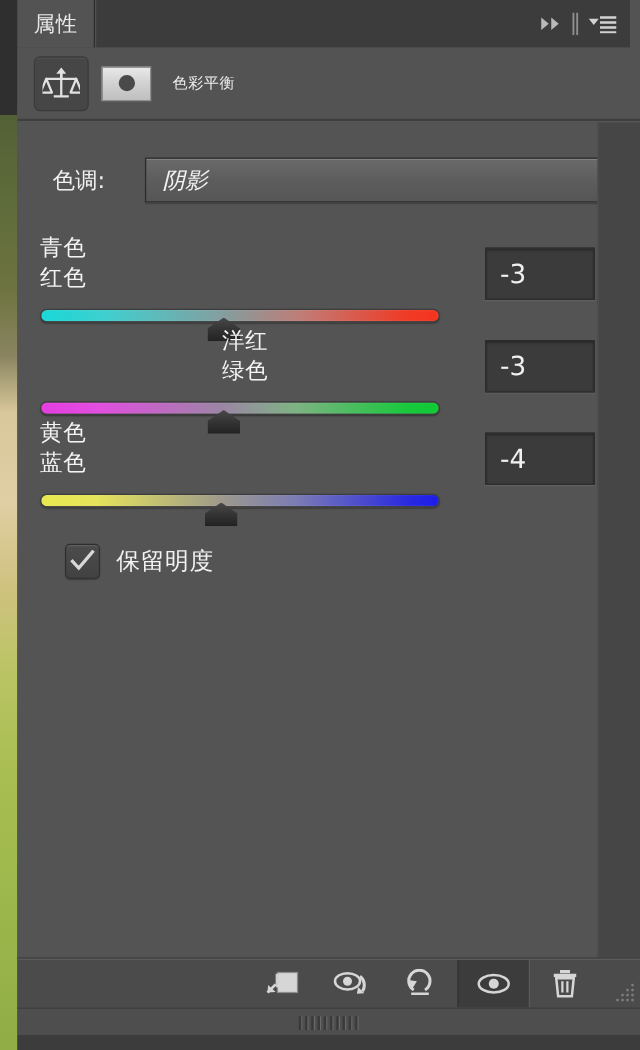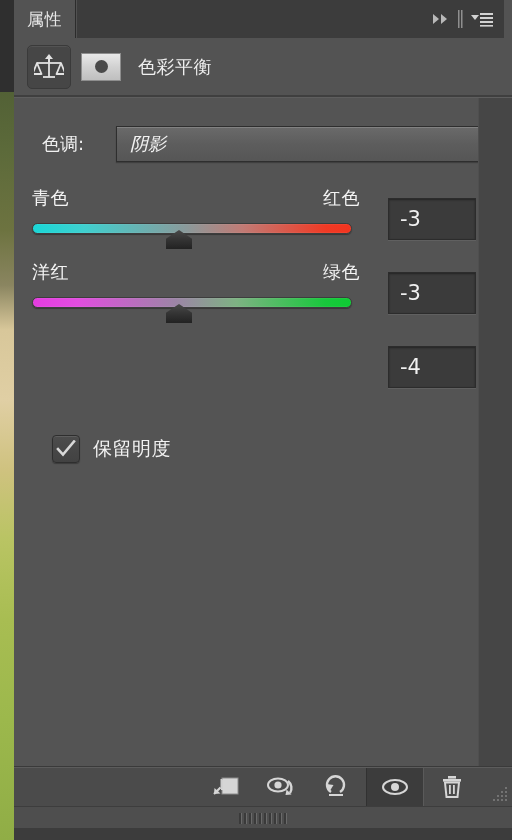--- a/index.html
+++ b/index.html
@@ -143,21 +143,21 @@
     cursor: default;
   }
   .mask-thumb .dot {
     width: 13px; height: 13px;
     border-radius: 50%;
     background: #4a4a4a;
   }
   .adj-title {
     margin-left: 17px;
     color: #efefef;
-    font-size: 18px;
+    font-size: 12px;
     letter-spacing: 0.5px;
   }
 
   .header-sep {
     position: absolute;
     left: 0; top: 95px;
     width: 498px; height: 2px;
     background: #3f3f3f;
     border-bottom: 1px solid #5e5e5e;
   }
@@ -227,31 +227,32 @@
   }
   .tri-up { border-bottom: 7px solid #f0f0f0; }
   .tri-down { border-top: 7px solid #f0f0f0; }
 
   
   .slider-group {
     position: absolute;
     left: 18px;
   }
   .sg1 { top: 88px; }
-  .sg2 { top: 162px; }
+  .sg2 { top: 162px; text-align: center; }
   .sg3 { top: 236px; }
 
   .slider-labels {
     position: relative;
     width: 328px;
     display: flex;
     justify-content: space-between;
     color: #f4f4f4;
     font-size: 18px;
     letter-spacing: 0.5px;
+    flex-direction: column;
   }
   .slider-track-wrap {
     position: relative;
     width: 328px;
     height: 30px;
     margin-top: 10px;
   }
   .slider-track {
     position: absolute;
     left: 0; top: 3px;
@@ -504,20 +505,32 @@
           <span>绿色</span>
         </div>
         <div class="slider-track-wrap">
           <div class="slider-track track-magenta-green"></div>
           <div class="slider-thumb" style="left:147px">
             <div class="thumb-shape"></div>
           </div>
         </div>
       </div>
 
+      <div class="slider-group sg3">
+        <div class="slider-labels">
+          <span>黄色</span>
+          <span>蓝色</span>
+        </div>
+        <div class="slider-track-wrap">
+          <div class="slider-track track-yellow-blue"></div>
+          <div class="slider-thumb" style="left:145px">
+            <div class="thumb-shape"></div>
+          </div>
+        </div>
+      </div>
 
       <div class="num-field nf1">
         <span>-3</span>
       </div>
       <div class="num-field nf2">
         <span>-3</span>
       </div>
       <div class="num-field nf3">
         <span>-4</span>
       </div>

